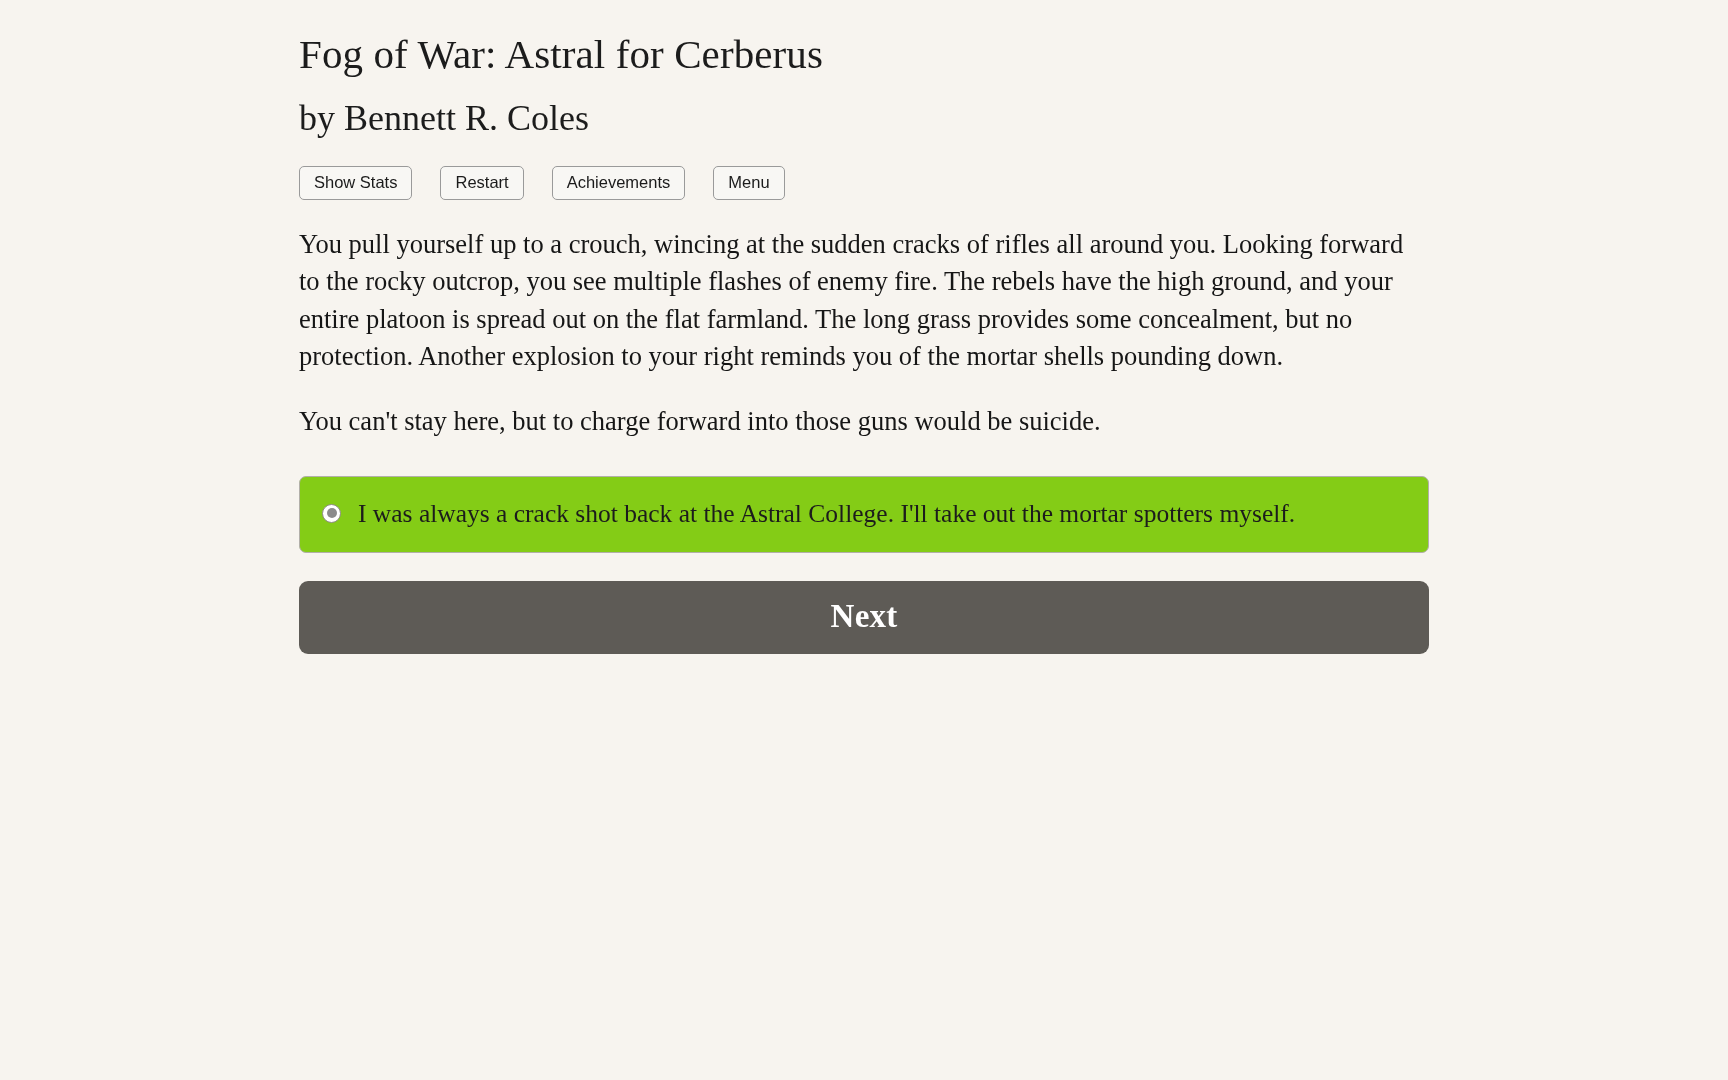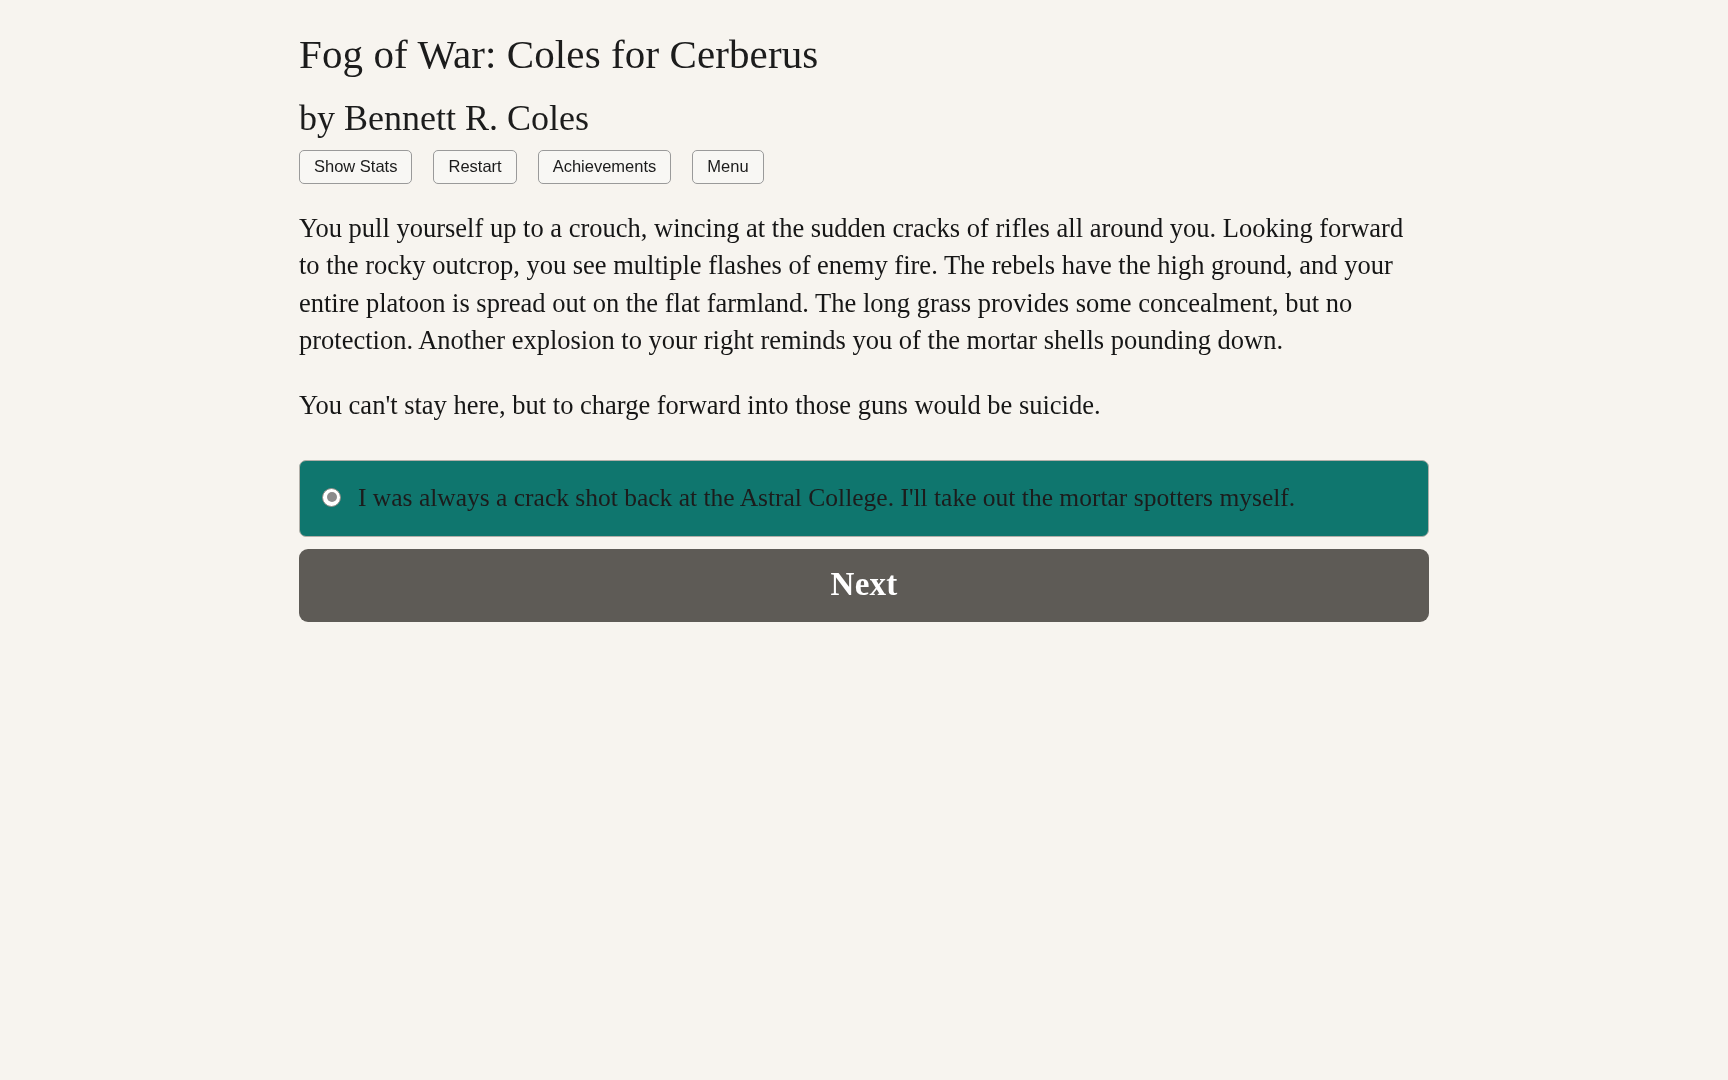--- a/index.html
+++ b/index.html
@@ -27,23 +27,23 @@
     padding: 8px 0 0 0;
     line-height: 1.2;
     letter-spacing: 0.1px;
   }
   .byline {
     font-size: 36px;
     margin: 18px 0 0 0;
     line-height: 1.2;
   }
   .toolbar {
-    margin-top: 10px;
+    margin-top: 26px;
     display: flex;
-    gap: 21px;
+    gap: 28px;
     align-items: center;
   }
   .tb-btn {
     font-family: "Liberation Sans", sans-serif;
     font-size: 16.5px;
     color: #1b1b1b;
     background: #f8f7f4;
     border: 1px solid #9a9a9a;
     border-radius: 5px;
     padding: 6px 14px 7px 14px;
@@ -59,21 +59,21 @@
     line-height: 1.42;
     margin: 0 0 27px 0;
     color: #161616;
   }
   .story p:last-child { margin-bottom: 0; }
 
   .choices {
     margin-top: 35px;
     border: 1px solid #b2afa9;
     border-radius: 7px;
-    background: #0f766e;
+    background: #84cc16;
     overflow: hidden;
   }
   .choice {
     display: flex;
     align-items: flex-start;
     gap: 17px;
     padding: 19px 22px 20px 22px;
     border-bottom: 1px solid #b2afa9;
     cursor: pointer;
     font-size: 25.5px;
@@ -105,39 +105,39 @@
     background: #8b8b8b;
   }
   .choice-text {
     flex: 1 1 auto;
     padding-right: 10px;
   }
 
   .next-btn {
     display: block;
     width: 100%;
-    margin-top: 12px;
+    margin-top: 28px;
     background: #5e5b56;
     color: #ffffff;
     border: none;
     border-radius: 9px;
     font-family: "Liberation Serif", "DejaVu Serif", serif;
     font-size: 33px;
     font-weight: bold;
     padding: 17px 0 19px 0;
     cursor: pointer;
     letter-spacing: 0.2px;
   }
 </style>
 </head>
 <body>
 
 <div class="page">
 
-  <h1 class="title">Fog of War: Coles for Cerberus</h1>
+  <h1 class="title">Fog of War: Astral for Cerberus</h1>
   <div class="byline">by Bennett R. Coles</div>
 
   <div class="toolbar">
     <button class="tb-btn">Show Stats</button>
     <button class="tb-btn">Restart</button>
     <button class="tb-btn">Achievements</button>
     <button class="tb-btn">Menu</button>
   </div>
 
   <div class="story">

